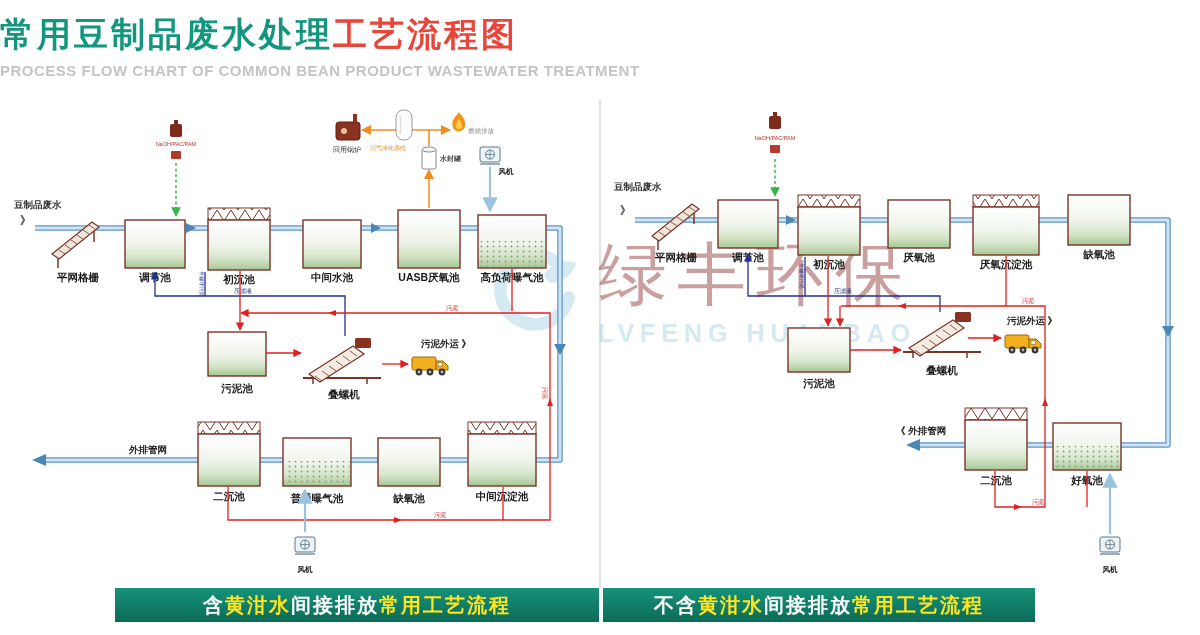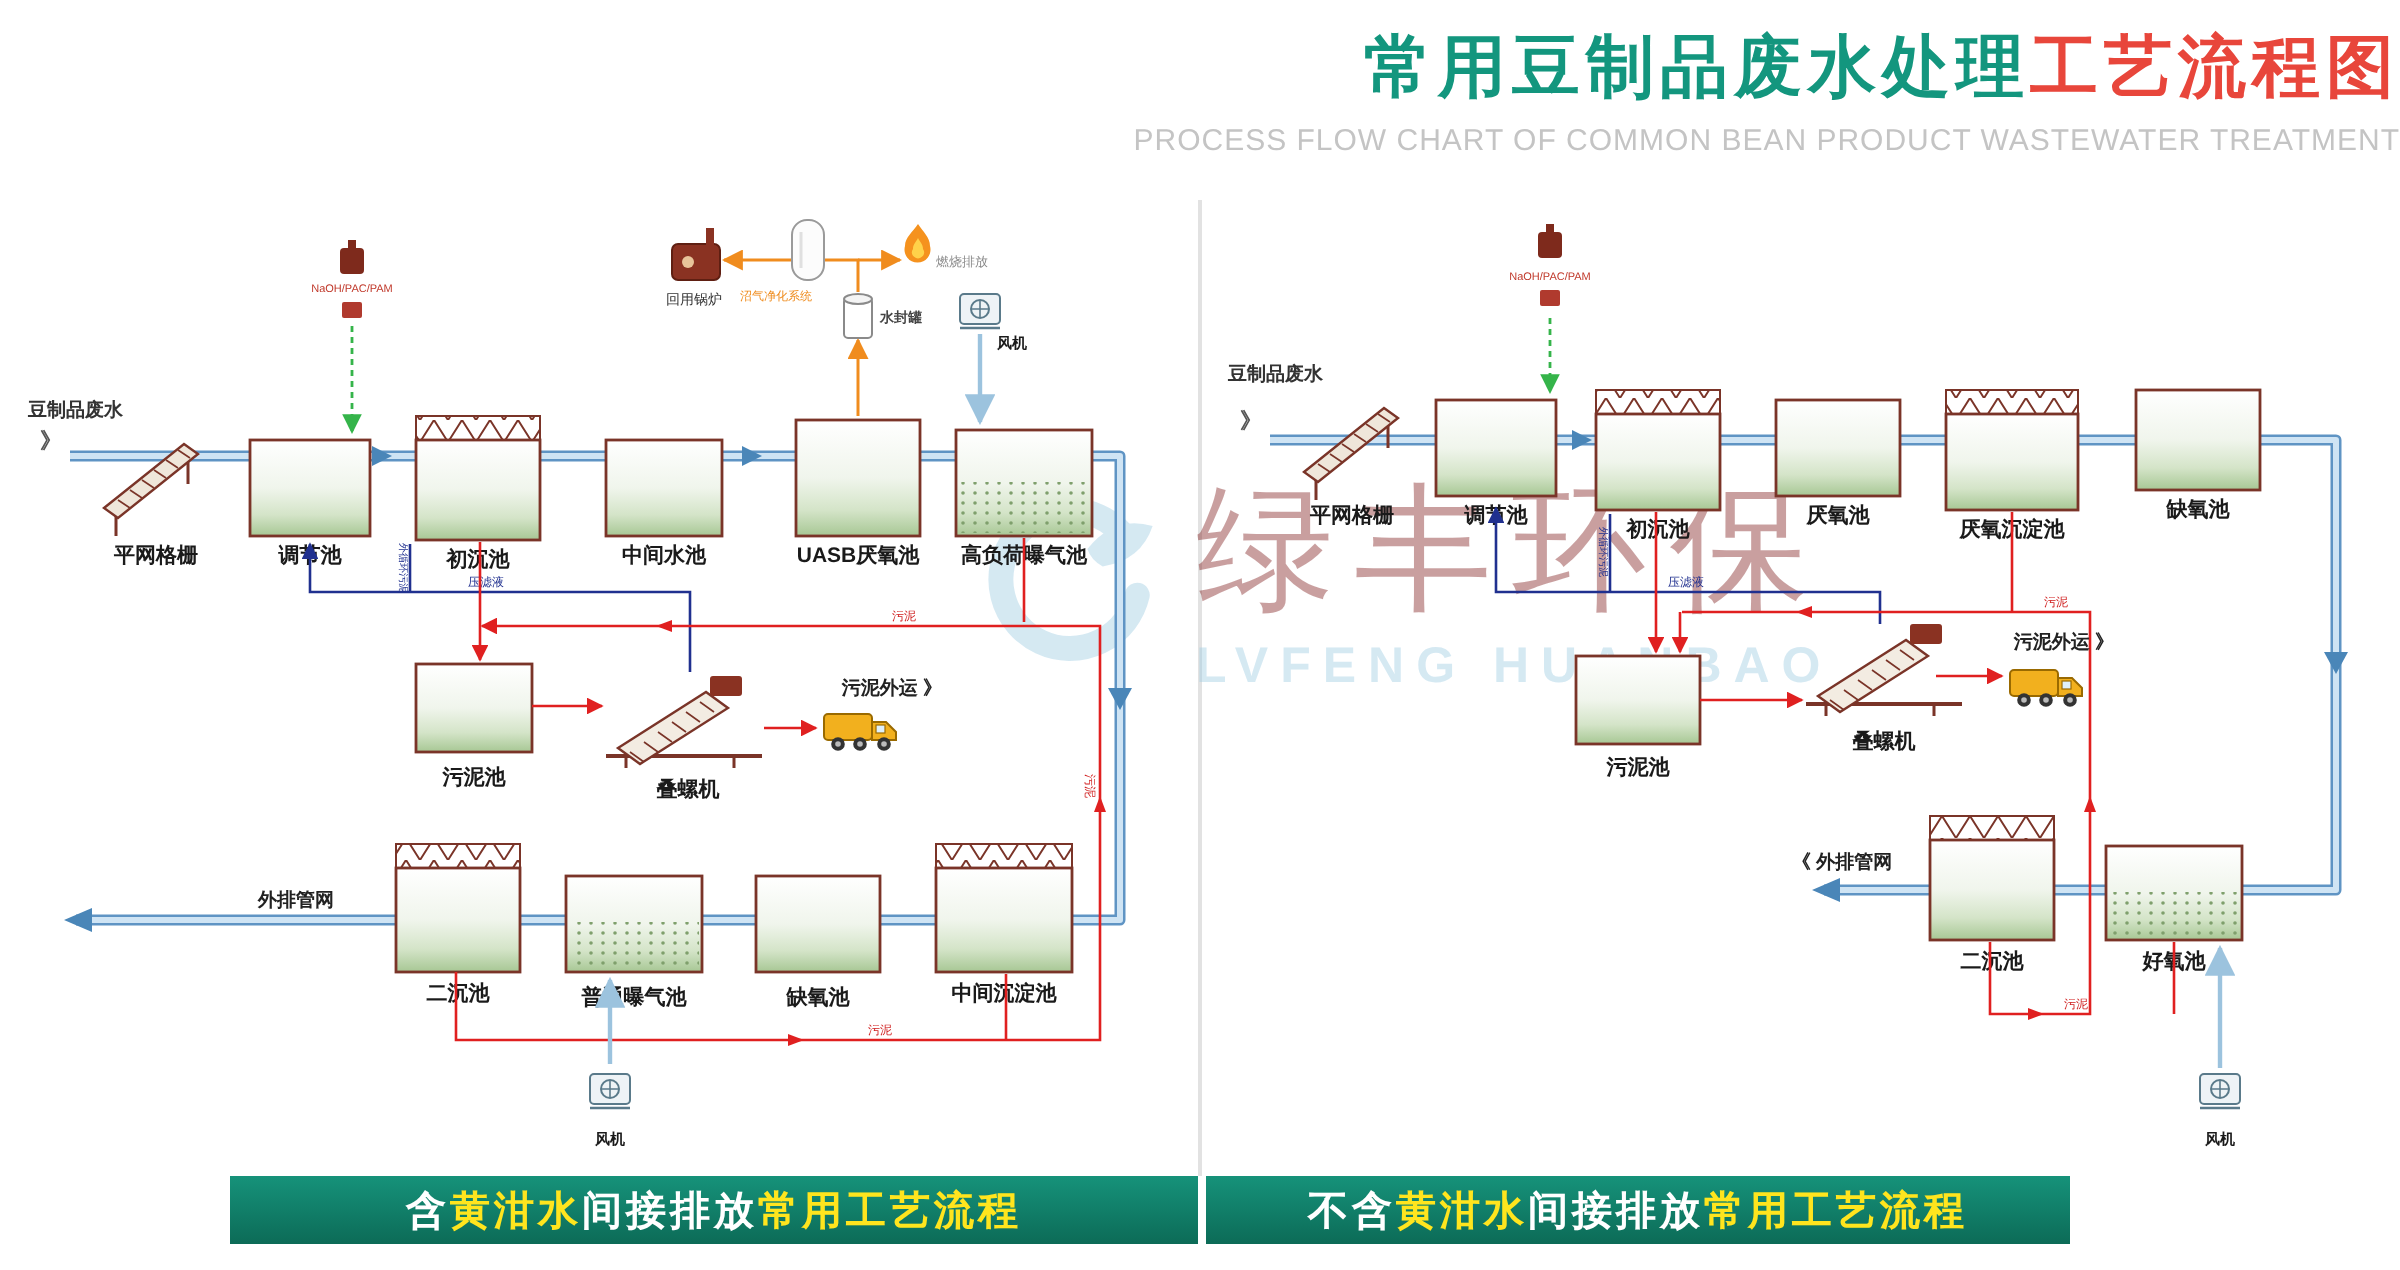--- a/index.html
+++ b/index.html
@@ -1,22 +1,22 @@
 <!DOCTYPE html>
 <html><head>
 <meta charset="utf-8">
 <style>
 *{margin:0;padding:0;box-sizing:border-box}
 html,body{width:1200px;height:635px;background:#fff;font-family:"Liberation Sans","DejaVu Sans",sans-serif}
 .page{position:relative;width:1200px;height:635px;background:#fff;overflow:hidden}
-.header{position:absolute;top:16px;left:0;width:100%;text-align:right;z-index:3}
+.header{position:absolute;top:16px;left:0;width:100%;text-align:left;z-index:3}
 .title{font-size:34px;font-weight:bold;letter-spacing:3px;line-height:1.1}
 .t-main{color:#13967e}
 .t-accent{color:#e8463b}
-.subtitle{margin-top:9px;font-size:15px;font-weight:normal;color:#c4c4c4;letter-spacing:.5px}
+.subtitle{margin-top:9px;font-size:15px;font-weight:bold;color:#c4c4c4;letter-spacing:.5px}
 .divider{position:absolute;left:599px;top:100px;width:2px;height:488px;background:#e2e2e2;z-index:1}
 .diagram{position:absolute;top:100px;width:600px;height:488px;z-index:2}
 #left-d{left:0}
 #right-d{left:600px}
 .watermark{position:absolute;left:488px;top:240px;display:flex;align-items:flex-start;gap:14px;z-index:2;opacity:.42;pointer-events:none}
 .wm-cn{font-size:69px;font-weight:normal;color:#7f1d1d;letter-spacing:10px;line-height:1}
 .wm-en{font-size:25px;font-weight:bold;color:#9ccbe2;letter-spacing:6px;margin-top:10px}
 .banner{position:absolute;top:588px;height:34px;display:flex;align-items:center;justify-content:center;font-size:20px;font-weight:bold;letter-spacing:2px;background:linear-gradient(180deg,#16927a 0%,#0c6b57 100%);z-index:4}
 .banner-left{left:115px;width:484px}
 .banner-right{left:603px;width:432px}

